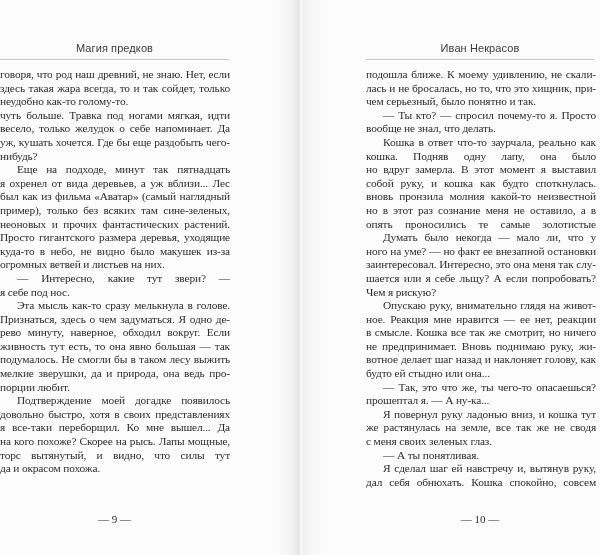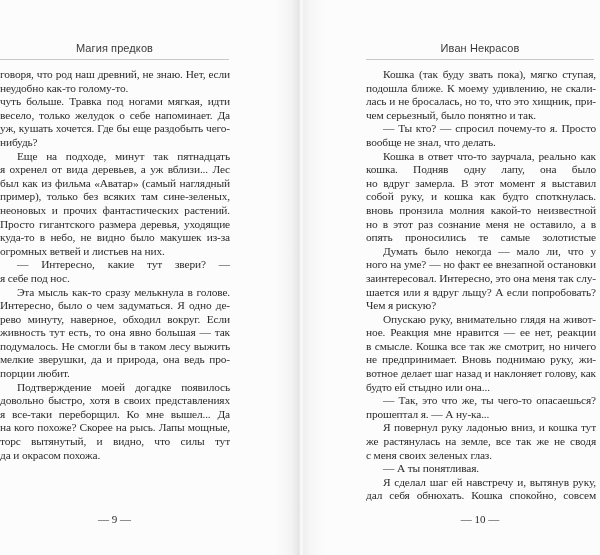--- a/index.html
+++ b/index.html
@@ -77,37 +77,38 @@
 
 <div class="book">
 
   <div class="page page-left">
     <div class="running-head">
       <span>Магия предков</span>
     </div>
     <hr class="head-rule">
     <div class="body-col" id="left-body">
         <div class="line">говоря, что род наш древний, не знаю. Нет, если</div>
+        <div class="line">здесь такая жара всегда, то и так сойдет, только</div>
         <div class="line last">неудобно как-то голому-то.</div>
         <div class="line">чуть больше. Травка под ногами мягкая, идти</div>
         <div class="line">весело, только желудок о себе напоминает. Да</div>
         <div class="line">уж, кушать хочется. Где бы еще раздобыть чего-</div>
         <div class="line last">нибудь?</div>
         <div class="line indent">Еще на подходе, минут так пятнадцать назад,</div>
         <div class="line">я охренел от вида деревьев, а уж вблизи... Лес</div>
         <div class="line">был как из фильма «Аватар» (самый наглядный</div>
         <div class="line">пример), только без всяких там сине-зеленых,</div>
         <div class="line">неоновых и прочих фантастических растений.</div>
         <div class="line">Просто гигантского размера деревья, уходящие</div>
         <div class="line">куда-то в небо, не видно было макушек из-за</div>
         <div class="line last">огромных ветвей и листьев на них.</div>
         <div class="line indent">— Интересно, какие тут звери? — пробубнил</div>
         <div class="line last">я себе под нос.</div>
         <div class="line indent">Эта мысль как-то сразу мелькнула в голове.</div>
-        <div class="line">Интересно, было о чем задуматься. Я одно де-</div>
+        <div class="line">Признаться, здесь о чем задуматься. Я одно де-</div>
         <div class="line">рево минуту, наверное, обходил вокруг. Если</div>
         <div class="line">живность тут есть, то она явно большая — так</div>
         <div class="line">подумалось. Не смогли бы в таком лесу выжить</div>
         <div class="line">мелкие зверушки, да и природа, она ведь про-</div>
         <div class="line last">порции любит.</div>
         <div class="line indent">Подтверждение моей догадке появилось</div>
         <div class="line">довольно быстро, хотя в своих представлениях</div>
         <div class="line">я все-таки переборщил. Ко мне вышел... Да даже</div>
         <div class="line">на кого похоже? Скорее на рысь. Лапы мощные,</div>
         <div class="line">торс вытянутый, и видно, что силы тут немерено,</div>
@@ -115,37 +116,36 @@
       </div>
     <div class="folio">— 9 —</div>
   </div>
 
   <div class="page page-right">
     <div class="running-head">
       <span>Иван Некрасов</span>
     </div>
     <hr class="head-rule">
     <div class="body-col" id="right-body">
-        <div class="line indent">Кошка (так буду звать пока), мягко ступая,</div>
         <div class="line">подошла ближе. К моему удивлению, не скали-</div>
         <div class="line">лась и не бросалась, но то, что это хищник, при-</div>
         <div class="line last">чем серьезный, было понятно и так.</div>
         <div class="line indent">— Ты кто? — спросил почему-то я. Просто</div>
         <div class="line last">вообще не знал, что делать.</div>
         <div class="line indent">Кошка в ответ что-то заурчала, реально как</div>
         <div class="line">кошка. Подняв одну лапу, она было замахнулась,</div>
         <div class="line">но вдруг замерла. В этот момент я выставил перед</div>
         <div class="line">собой руку, и кошка как будто споткнулась. Меня</div>
         <div class="line">вновь пронзила молния какой-то неизвестной силы,</div>
         <div class="line">но в этот раз сознание меня не оставило, а в голове</div>
         <div class="line last">опять проносились те самые золотистые свечения.</div>
         <div class="line indent">Думать было некогда — мало ли, что у живот-</div>
         <div class="line">ного на уме? — но факт ее внезапной остановки</div>
         <div class="line">заинтересовал. Интересно, это она меня так слу-</div>
-        <div class="line">шается или я вдруг льщу? А если попробовать?</div>
+        <div class="line">шается или я себе льщу? А если попробовать?</div>
         <div class="line last">Чем я рискую?</div>
         <div class="line indent">Опускаю руку, внимательно глядя на живот-</div>
         <div class="line">ное. Реакция мне нравится — ее нет, реакции</div>
         <div class="line">в смысле. Кошка все так же смотрит, но ничего</div>
         <div class="line">не предпринимает. Вновь поднимаю руку, жи-</div>
         <div class="line">вотное делает шаг назад и наклоняет голову, как</div>
         <div class="line last">будто ей стыдно или она...</div>
         <div class="line indent">— Так, это что же, ты чего-то опасаешься? —</div>
         <div class="line last">прошептал я. — А ну-ка...</div>
         <div class="line indent">Я повернул руку ладонью вниз, и кошка тут</div>

